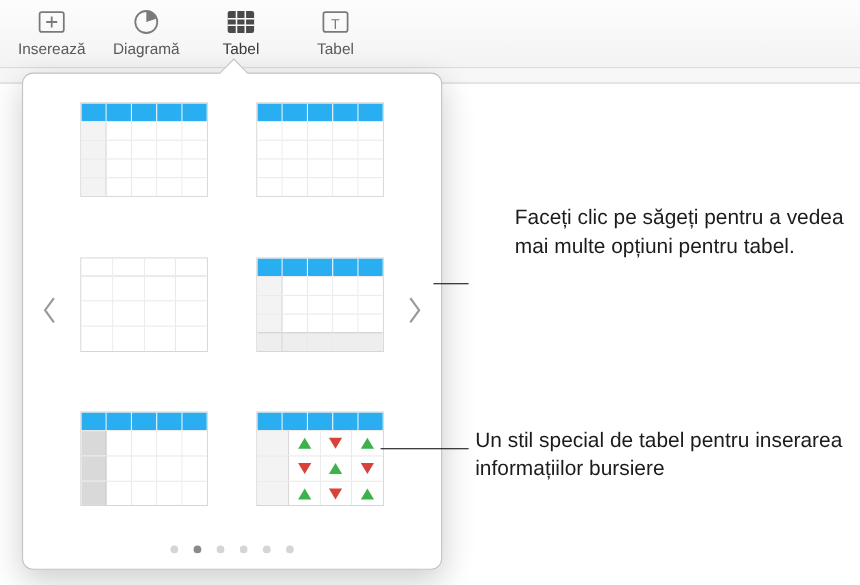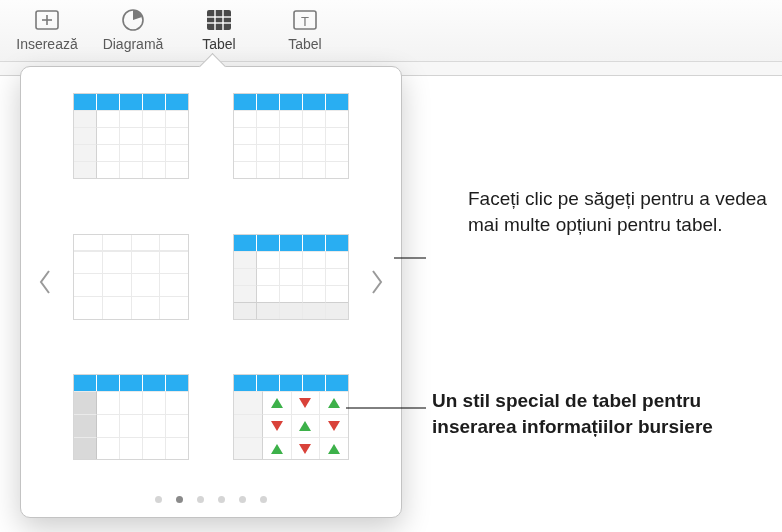--- a/index.html
+++ b/index.html
@@ -199,21 +199,21 @@
 
   
   .annotation {
     position: absolute;
     font-size: 19px;
     color: #1c1c1c;
     line-height: 1.35;
     max-width: 340px;
   }
   .ann1 { top: 186px; left: 456px; margin-left: 12px; }
-  .ann2 { top: 388px; left: 432px; font-weight: bold; }
+  .ann2 { top: 388px; left: 432px; }
 
   .callout-line {
     position: absolute;
     stroke: #000;
     stroke-width: 1;
     fill: none;
     z-index: 10;
     pointer-events: none;
   }
 </style>

